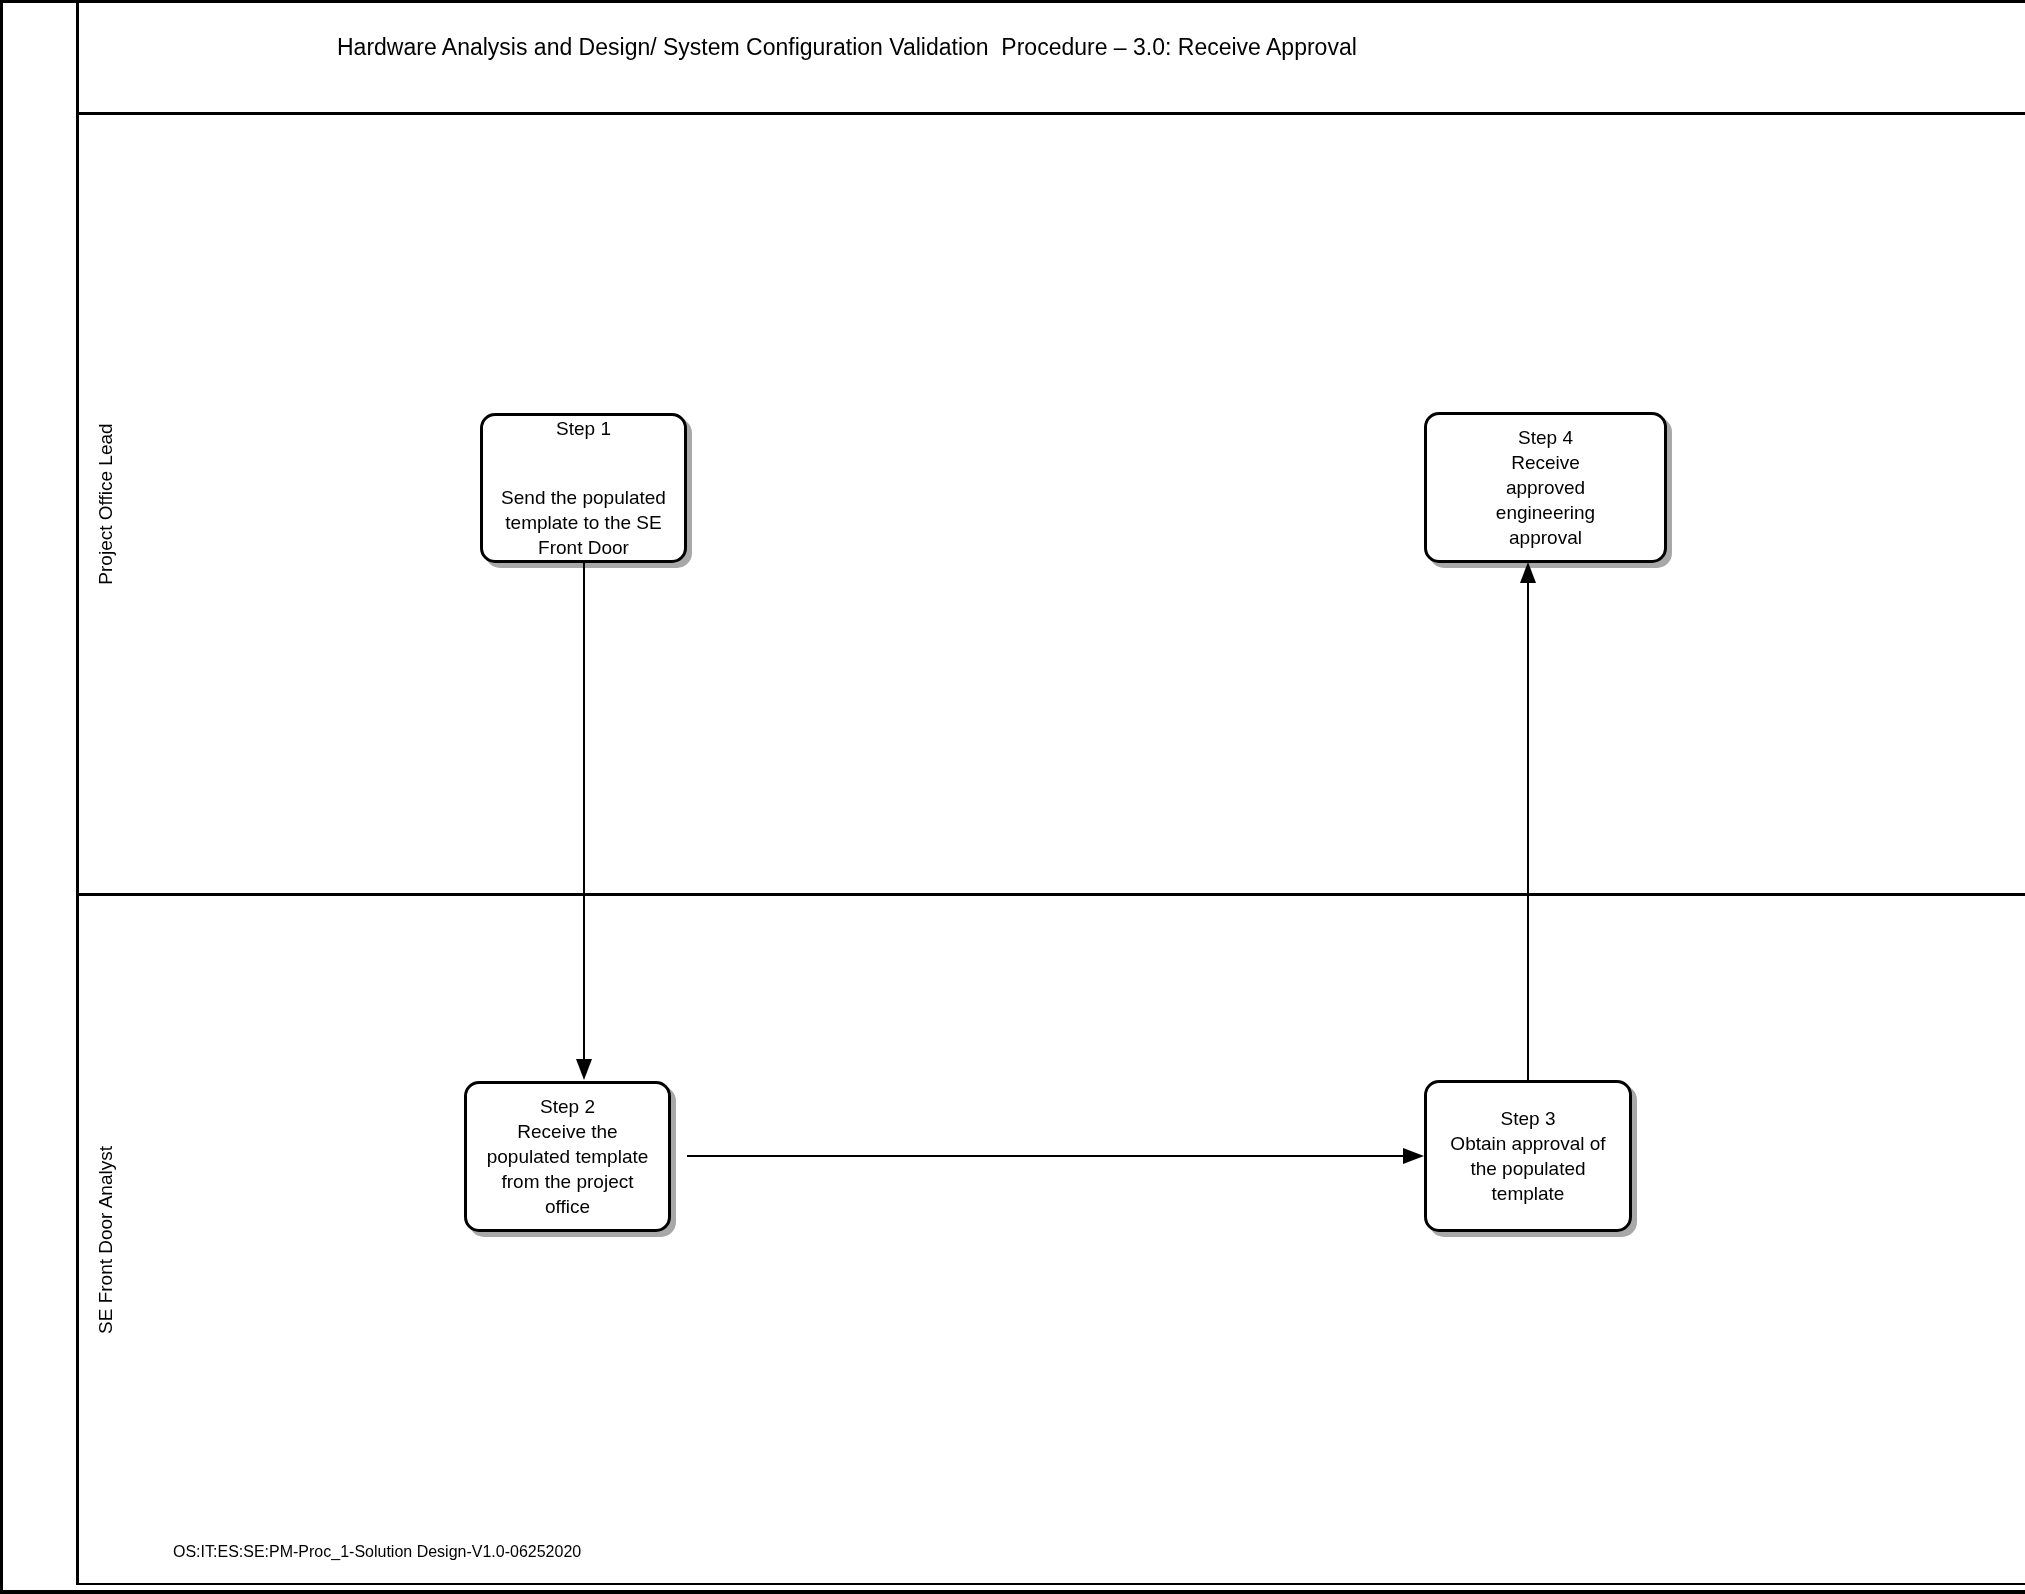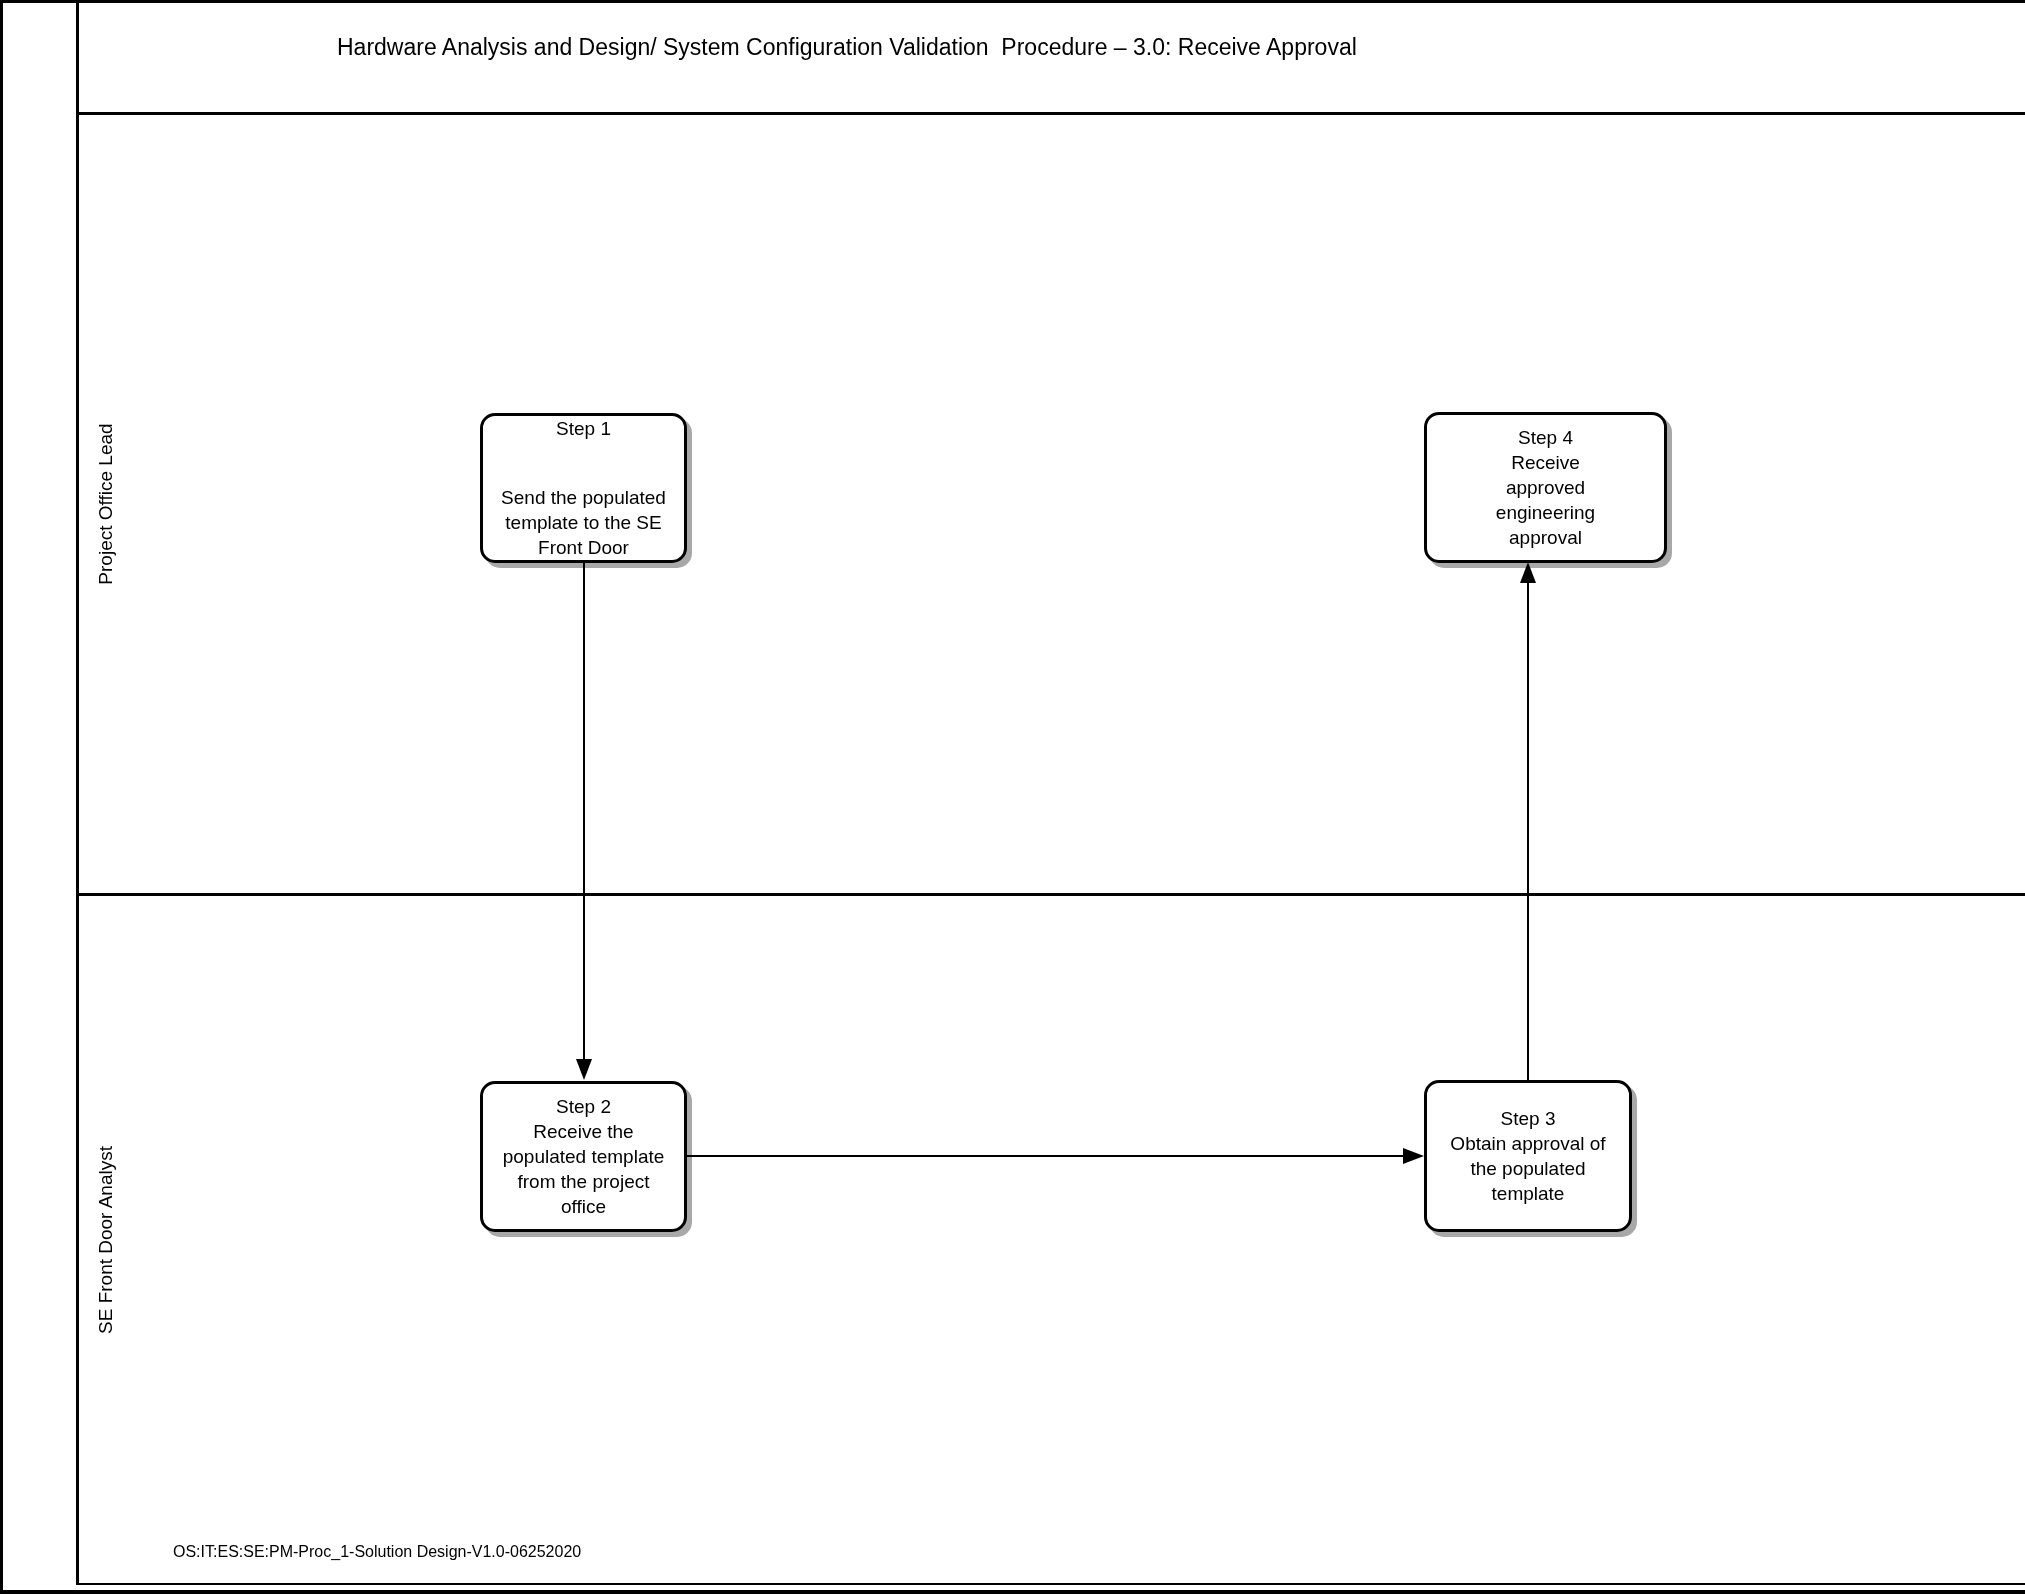--- a/index.html
+++ b/index.html
@@ -81,21 +81,21 @@
     flex-direction: column;
     align-items: center;
     justify-content: center;
     text-align: center;
     font-size: 19px;
     line-height: 25px;
     padding: 4px;
   }
   .step-desc { white-space: pre-line; }
   .step-1 { left: 480px;  top: 413px;  width: 207px; height: 150px; gap: 44px; }
-  .step-2 { left: 480px;  top: 1081px; width: 207px; height: 151px; }
+  .step-2 { left: 464px;  top: 1081px; width: 207px; height: 151px; }
   .step-3 { left: 1424px; top: 1080px; width: 208px; height: 152px; }
   .step-4 { left: 1424px; top: 412px;  width: 243px; height: 151px; }
 
   
   .conn {
     position: absolute;
     background: #000;
   }
   .conn-1 { left: 583px;  top: 563px;  width: 2px;   height: 500px; }
   .conn-2 { left: 687px;  top: 1155px; width: 717px; height: 2px; }

